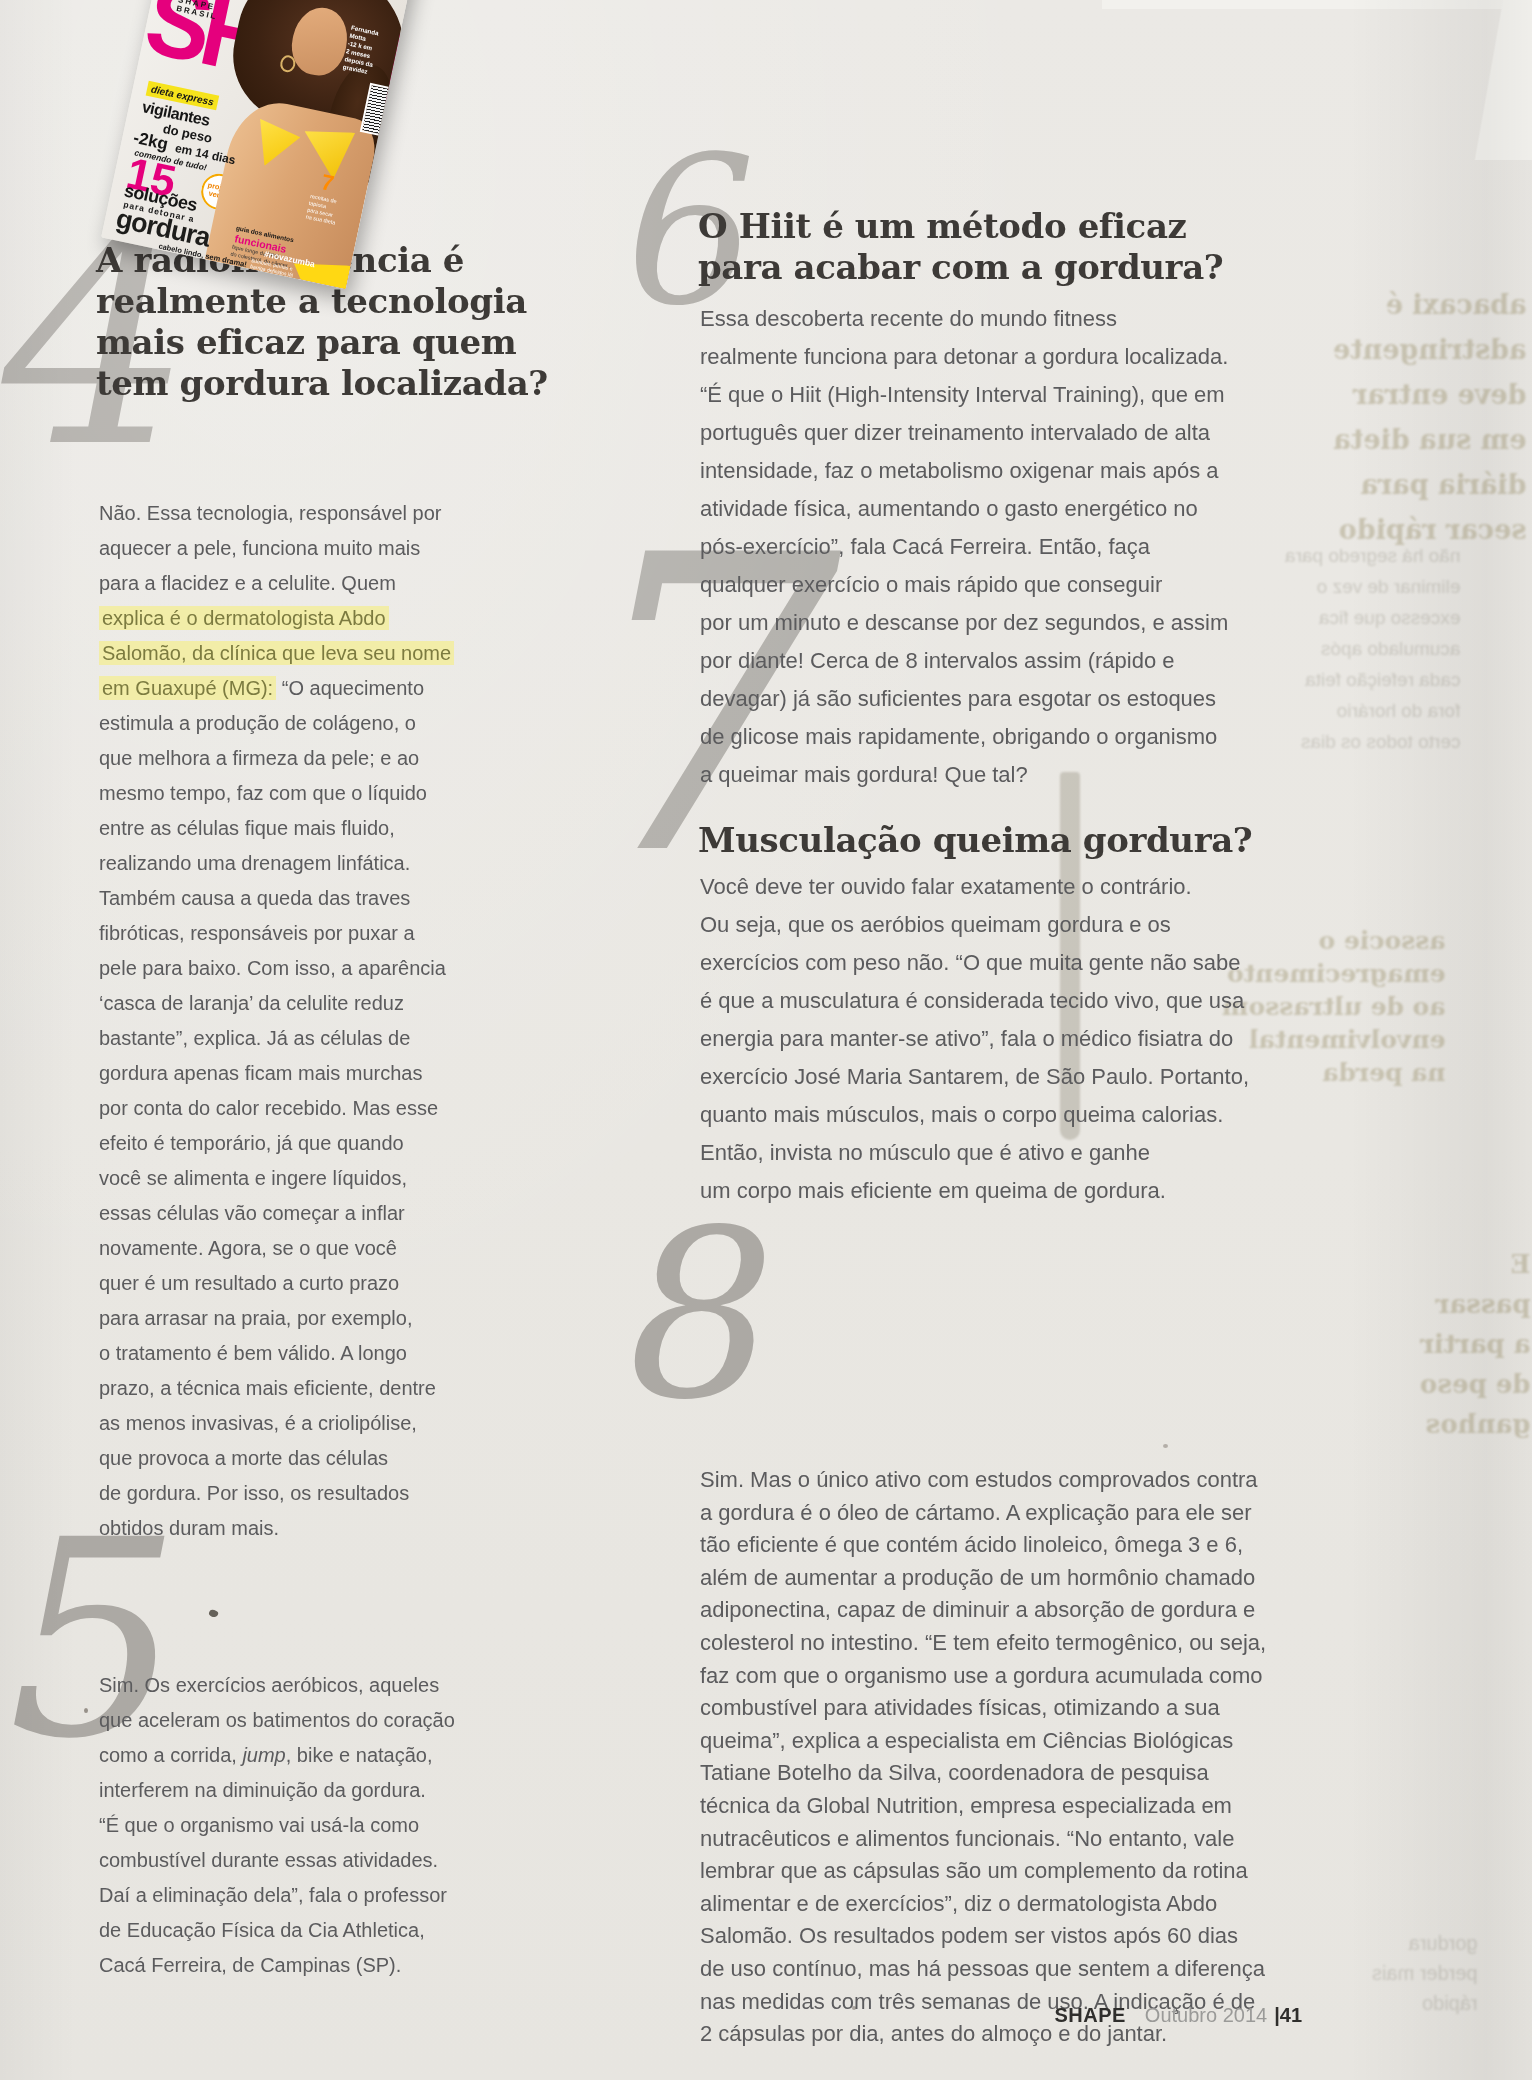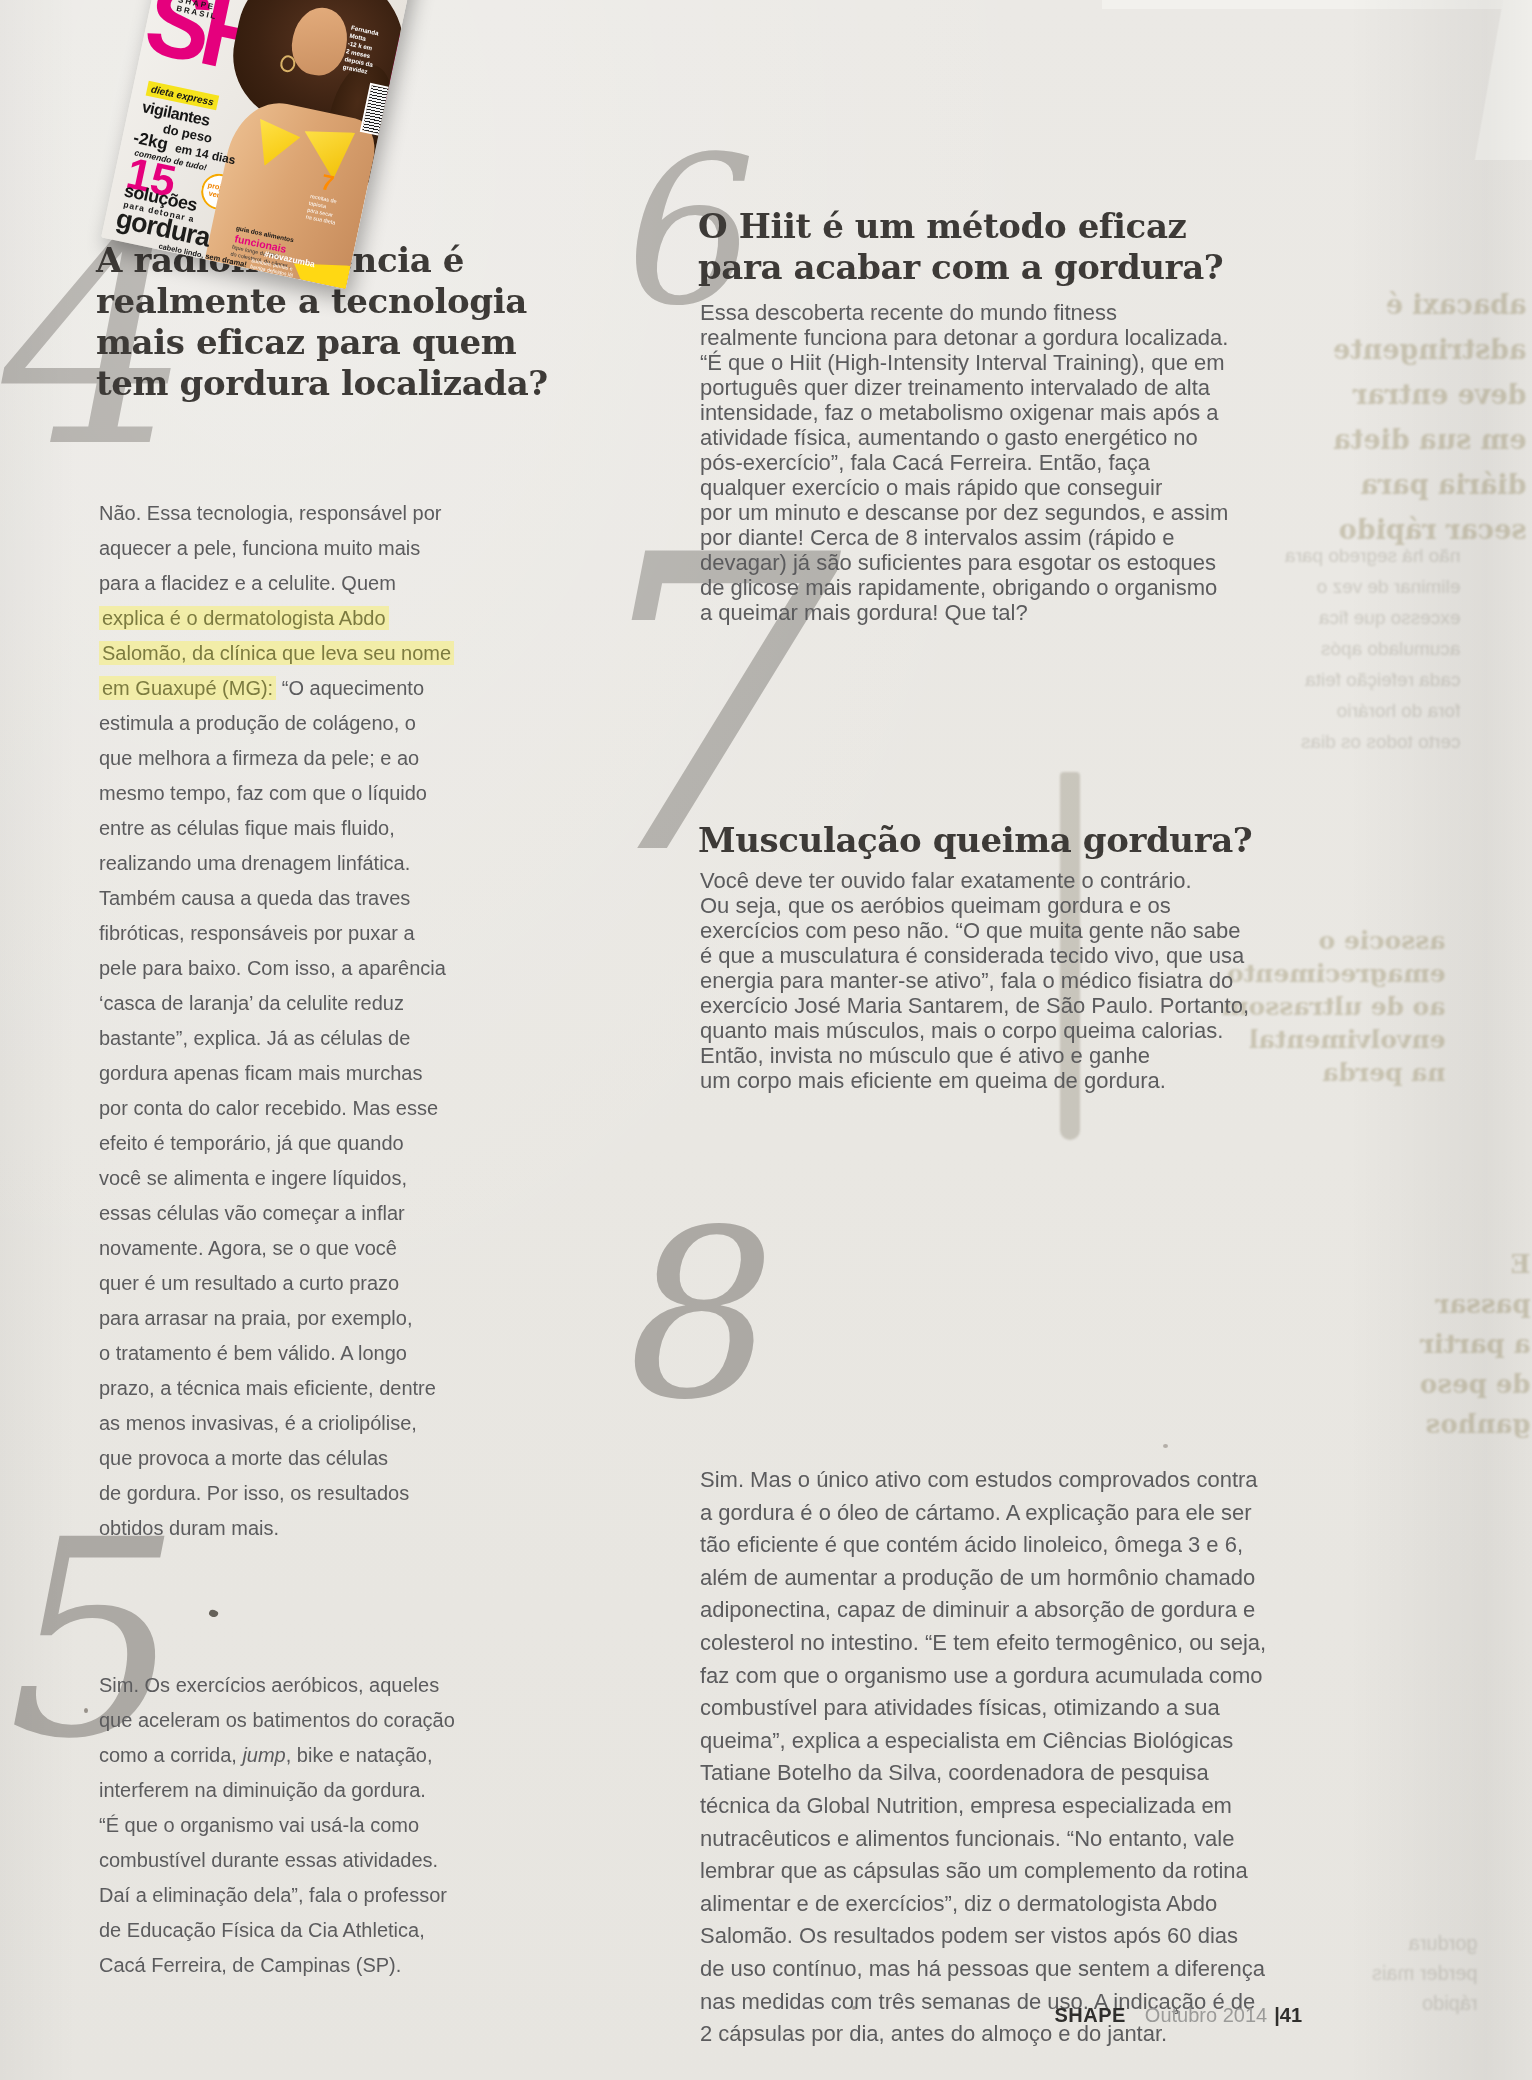--- a/index.html
+++ b/index.html
@@ -27,21 +27,21 @@
     font-size:34px;line-height:41px;color:#3d3a37;letter-spacing:-.4px;white-space:pre;z-index:2;}
   .t4{left:96px;top:240px;}
   .t5{left:98px;top:1576px;}
   .t6{left:698px;top:206px;}
   .t7{left:698px;top:820px;}
   .t8{left:698px;top:1266px;}
 
   
   .qbody{position:absolute;color:#5b5b5d;white-space:pre;z-index:2;}
   .colL{font-size:20px;line-height:35px;}
-  .colR{font-size:22px;line-height:25px;}
+  .colR{font-size:22px;line-height:38px;}
   .b4{left:99px;top:496px;}
   .b5{left:99px;top:1668px;}
   .b6{left:700px;top:300px;}
   .b7{left:700px;top:868px;}
   .b8{left:700px;top:1464px;line-height:32.6px;}
   .hl{background:#f2eda8;color:#7c7b40;padding:1px 3px;
       -webkit-box-decoration-break:clone;box-decoration-break:clone;}
   .it{font-style:italic;}
 
   

